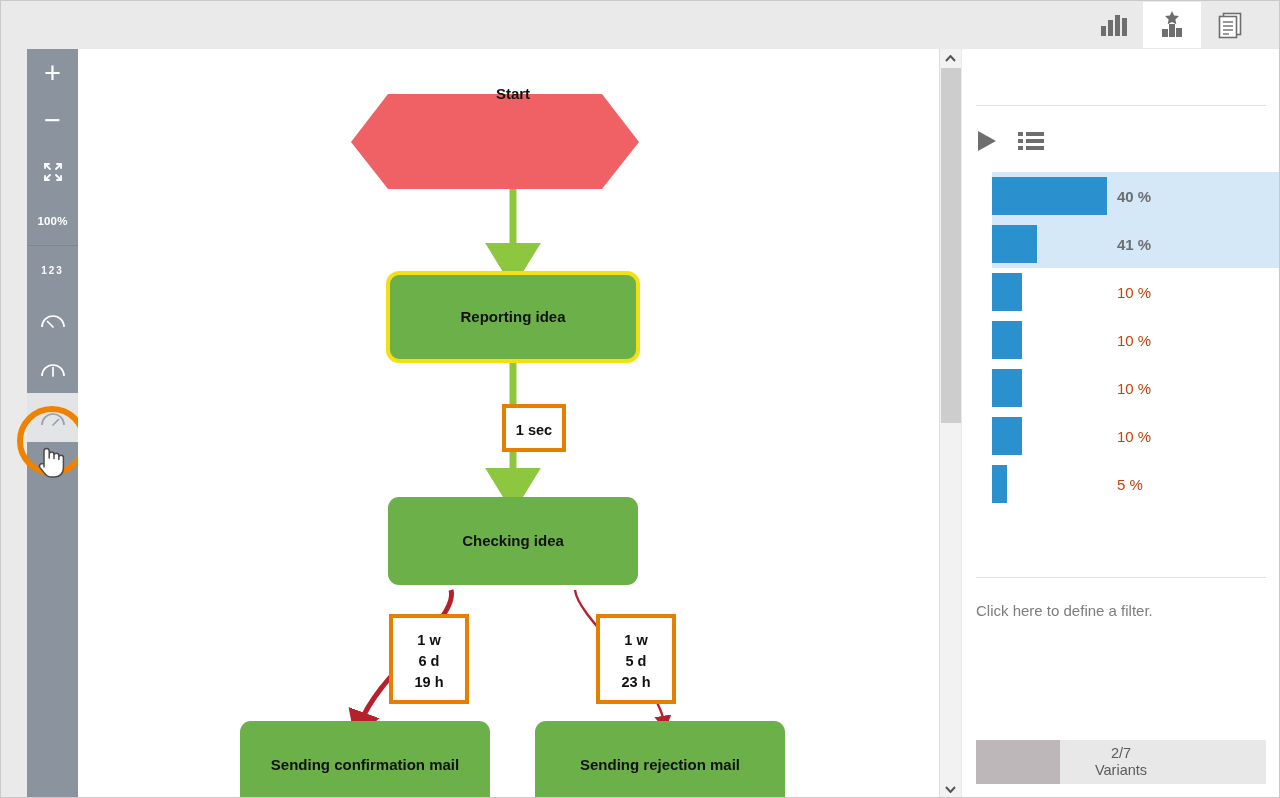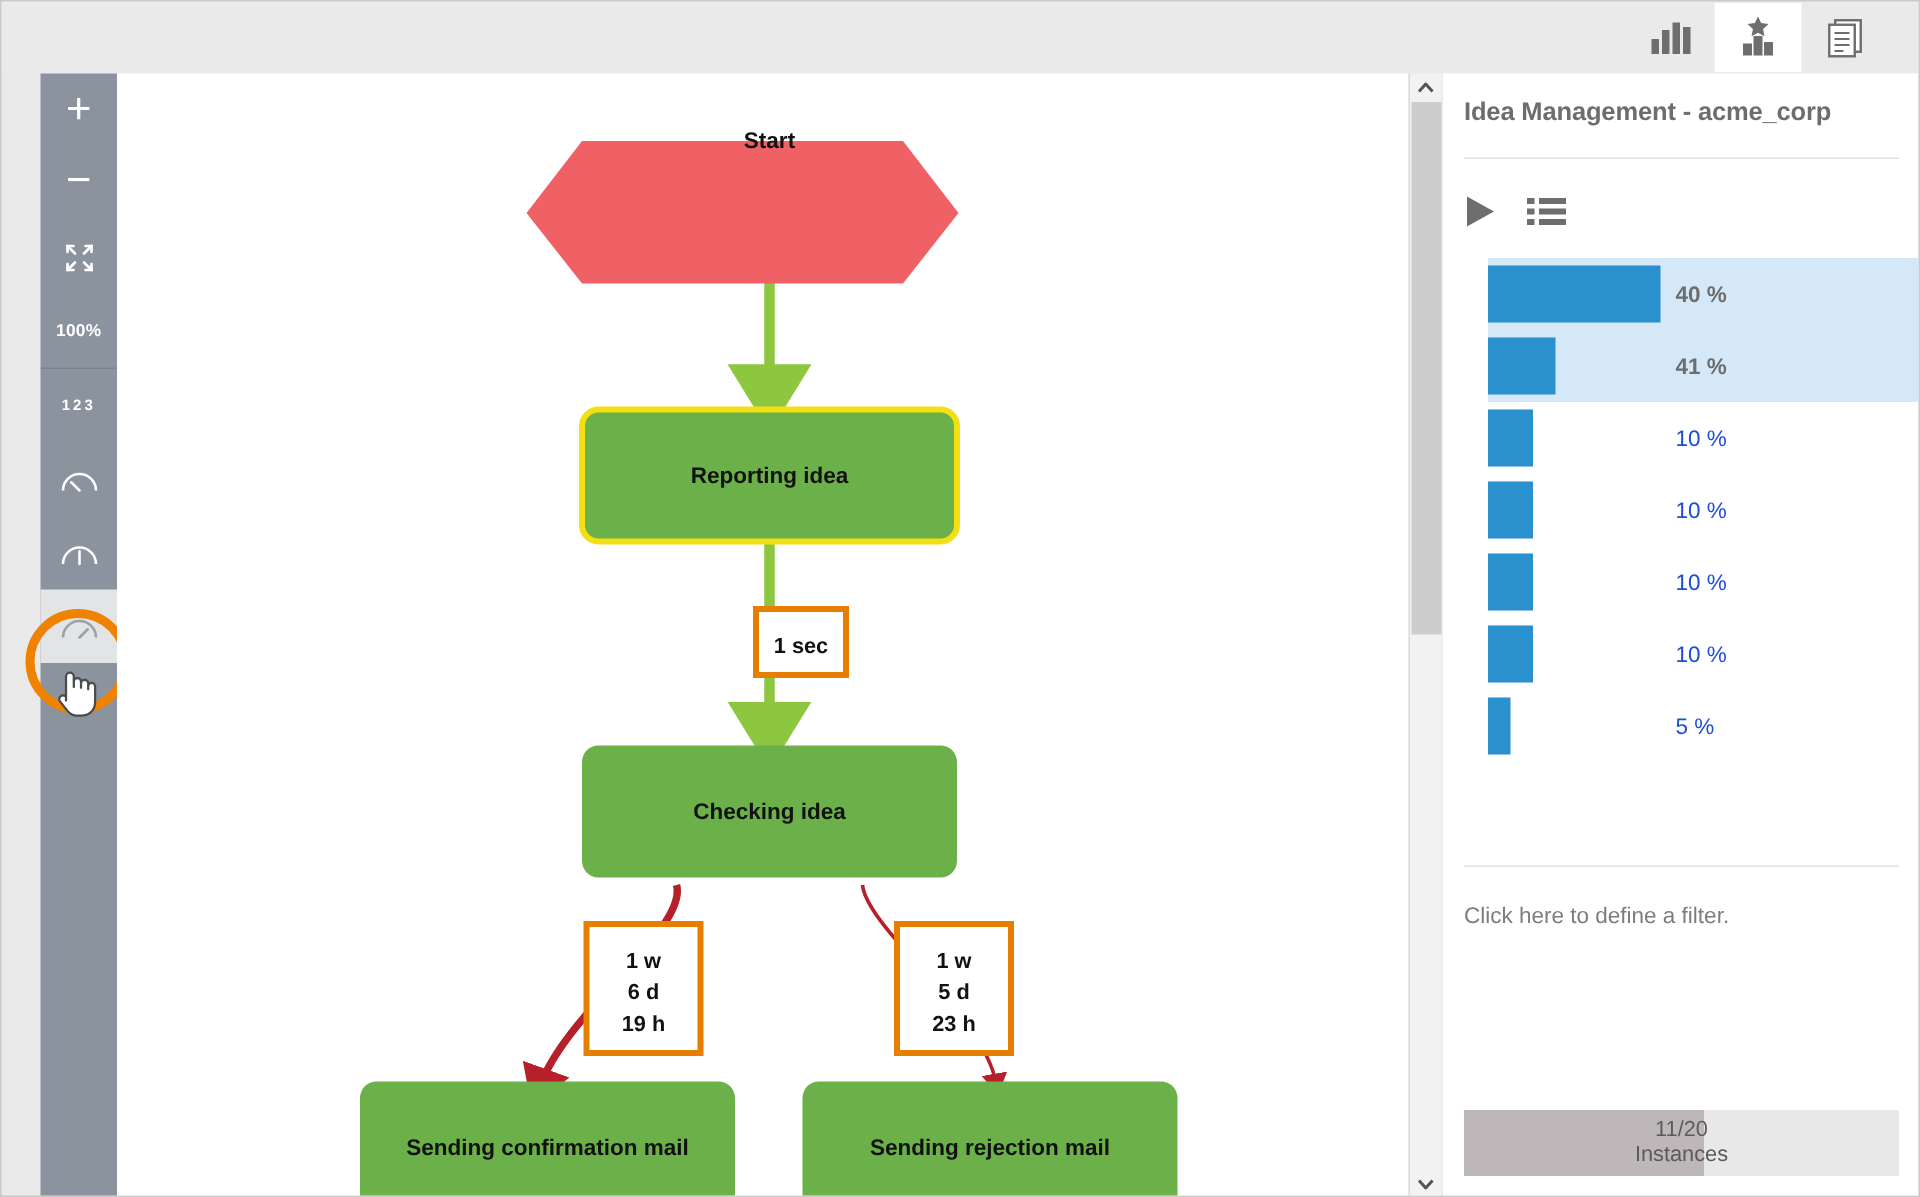--- a/index.html
+++ b/index.html
@@ -161,21 +161,21 @@
   .variant-row.sel { background: #d4e8f7; }
   .variant-bar {
     background: #2b90ce;
     height: 38px;
     flex: 0 0 auto;
   }
   .variant-pct {
     position: absolute;
     left: 125px;
     font-size: 15px;
-    color: #1d4ed8;
+    color: #c2410c;
   }
   .variant-row.sel .variant-pct { font-weight: bold; color: #6d6d6d; }
 
   #panel-rule-2 {
     position: absolute; left: 14px; top: 528px;
     width: 290px; height: 1px; background: #e0e0e0;
   }
   #filter-text {
     position: absolute; left: 14px; top: 553px;
     font-size: 15px; color: #7d7d7d;
@@ -377,21 +377,20 @@
     </div>
     <div id="sb-thumb"></div>
     <div class="sb-arrow down">
       <svg width="11" height="7" viewBox="0 0 11 7">
         <path d="M1,1 L5.5,6 L10,1" fill="none" stroke="#555555" stroke-width="2"></path>
       </svg>
     </div>
   </div>
 
   <div id="right-panel">
-    <div id="panel-title">Idea Management - acme_corp</div>
     <div id="panel-rule-1"></div>
 
     <div id="panel-actions">
       <div class="panel-action">
         <svg width="22" height="24" viewBox="0 0 22 24">
           <path d="M2,2 L20,12 L2,22 z" fill="#6e6e6e"></path>
         </svg>
       </div>
       <div class="panel-action">
         <svg width="26" height="22" viewBox="0 0 26 22">
@@ -434,22 +433,22 @@
         <div class="variant-bar" style="width:15px;"></div>
         <span class="variant-pct">5 %</span>
       </div>
     </div>
 
     <div id="panel-rule-2"></div>
     <div id="filter-text">Click here to define a filter.</div>
 
     <div id="stat-buttons">
       <div class="stat-btn">
-        <div class="stat-fill" style="width:55%;"></div>
+        <div class="stat-fill" style="width:29%;"></div>
         <div class="stat-text">
-          <span>11/20</span>
-          <span>Instances</span>
+          <span>2/7</span>
+          <span>Variants</span>
         </div>
       </div>
     </div>
   </div>
 
 </div>
 
 </body></html>

